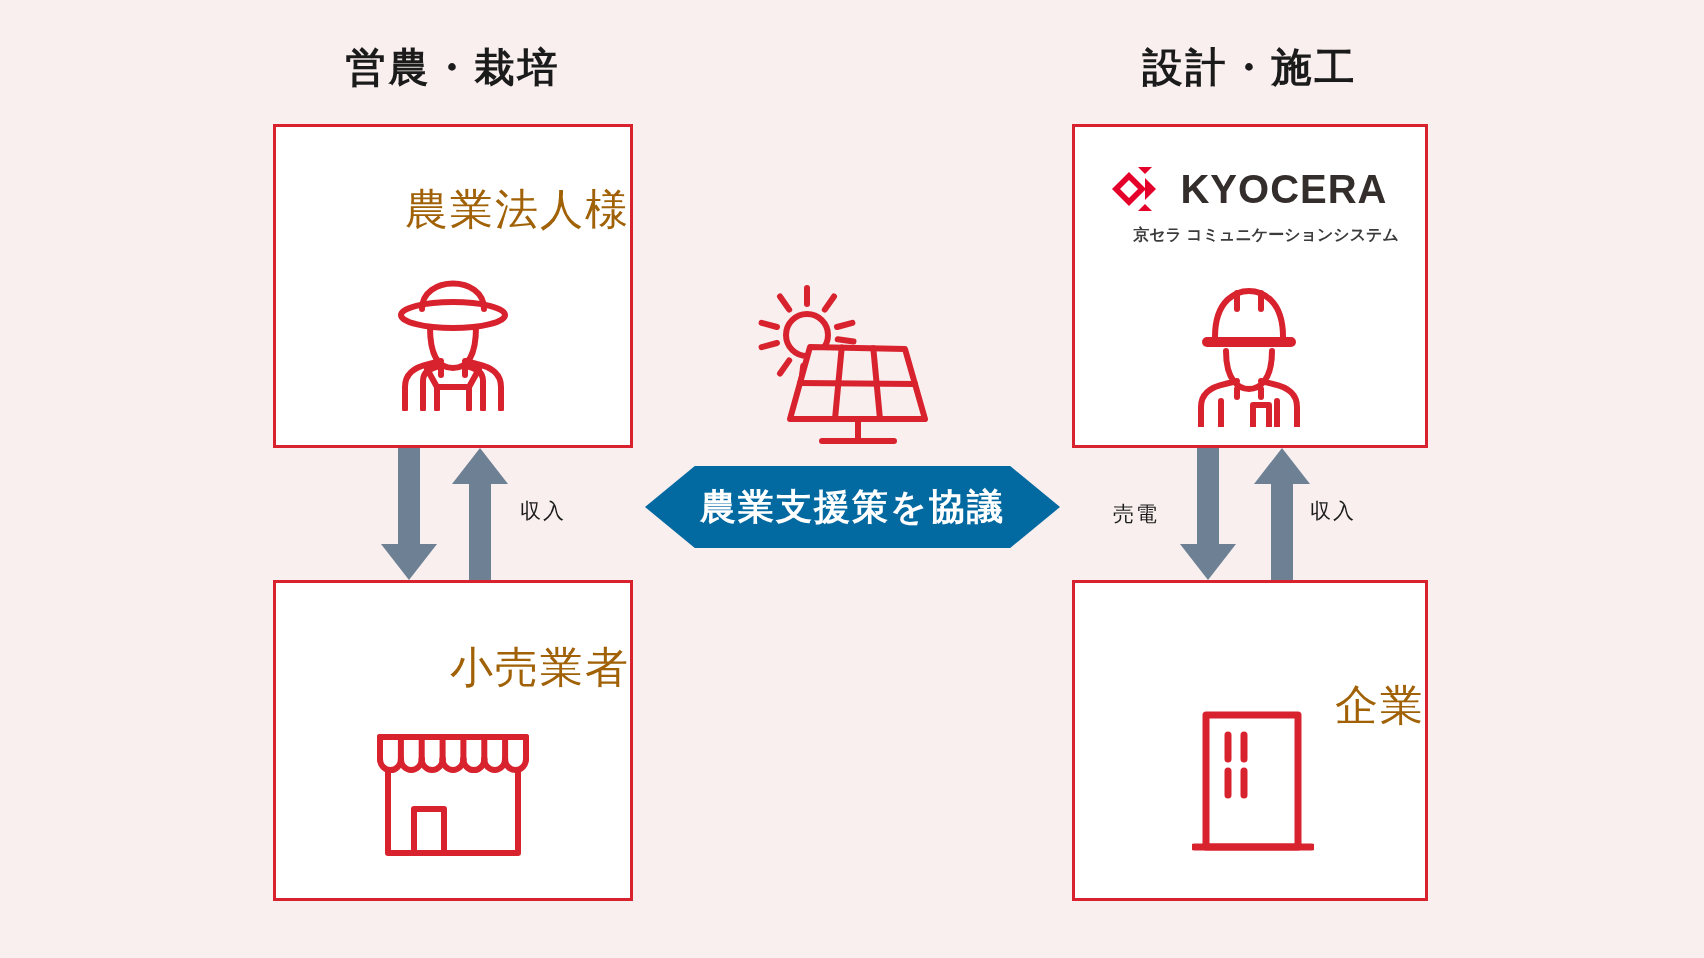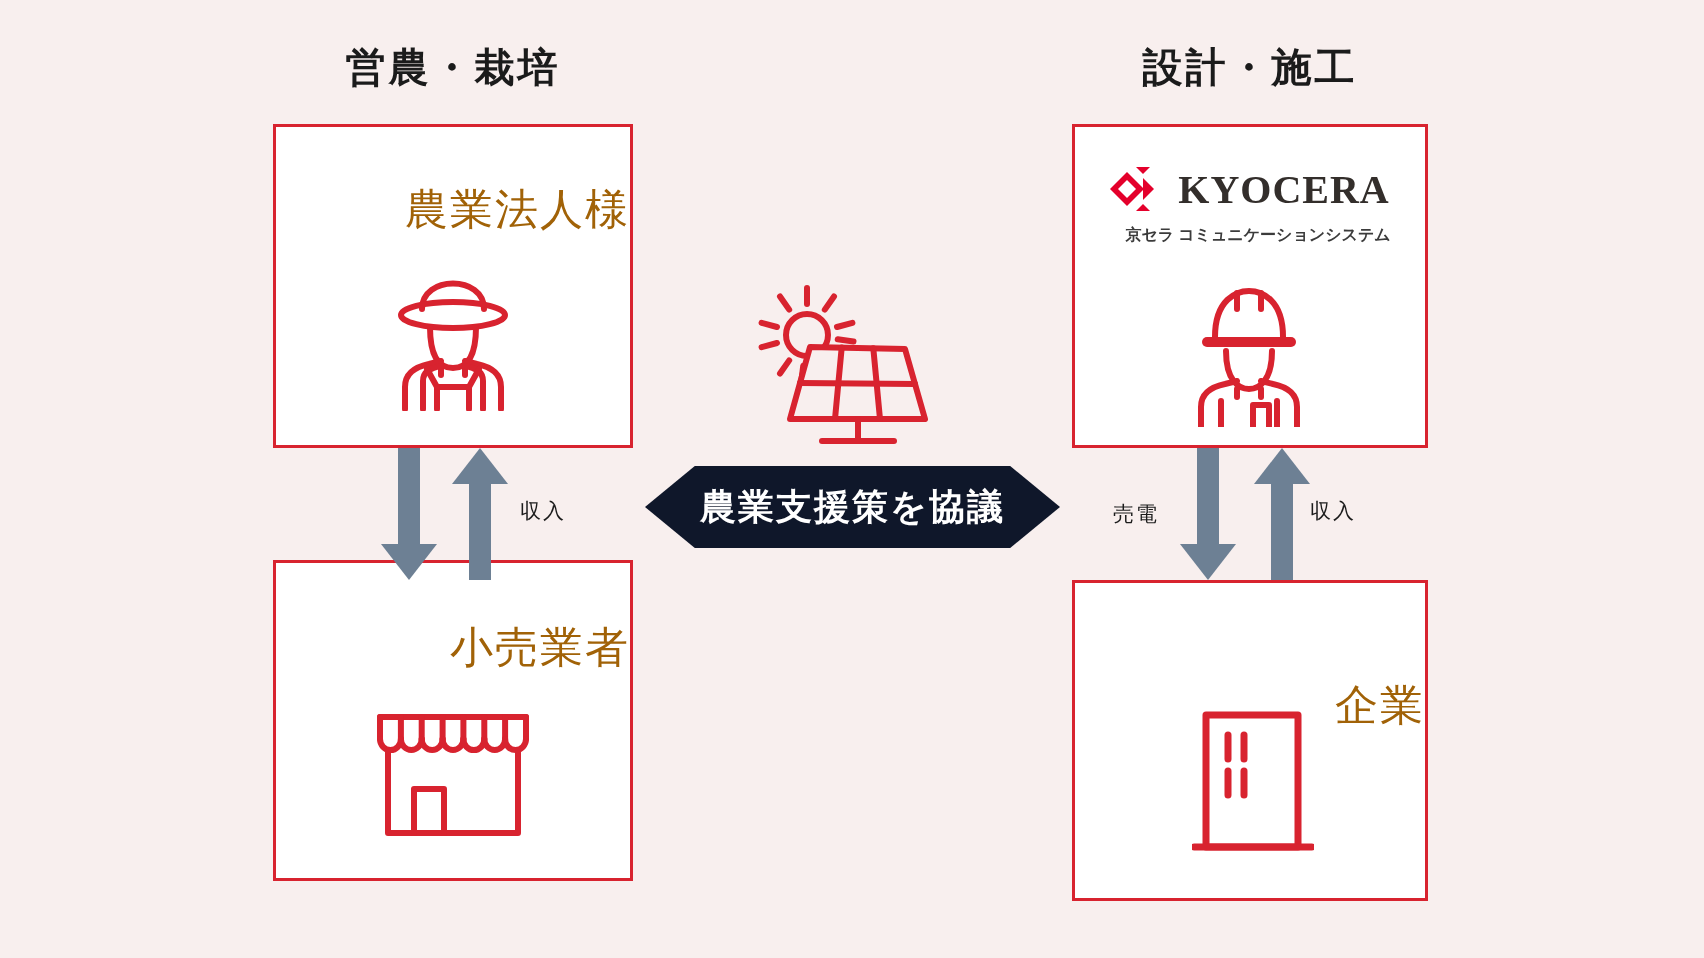--- a/index.html
+++ b/index.html
@@ -1,34 +1,34 @@
 <!DOCTYPE html>
 <html><head>
 <meta charset="utf-8">
 <style>
   html,body{margin:0;padding:0;}
   #canvas{
     position:relative;width:1704px;height:958px;overflow:hidden;
     background:#f8efee;
-    font-family:Liberation Serif, serif;
+    font-family:Liberation Sans, sans-serif;
     color:#1b1b1b;
   }
   .heading{
     position:absolute;top:40px;font-size:40px;font-weight:bold;
     text-align:center;letter-spacing:3px;color:#1b1b1b;
   }
   #heading-left{left:273px;width:360px;}
   #heading-right{left:1072px;width:356px;}
 
   .node-box{
     position:absolute;background:#ffffff;border:3px solid #d8232f;
     box-sizing:border-box;
   }
   #box-farm{left:273px;top:124px;width:360px;height:324px;}
-  #box-retail{left:273px;top:560px;width:360px;height:321px;}
+  #box-retail{left:273px;top:580px;width:360px;height:321px;}
   #box-kyocera{left:1072px;top:124px;width:356px;height:324px;}
   #box-company{left:1072px;top:580px;width:356px;height:321px;}
 
   .box-label{
     position:absolute;left:0;width:100%;text-align:right;
     font-size:43px;letter-spacing:2px;color:#a16207;
   }
   #box-farm .box-label{top:54px;}
   #box-retail .box-label{top:56px;}
   #box-company .box-label{top:58px;margin-top:36px;}
@@ -37,35 +37,35 @@
 
   
   .logo-row{
     position:absolute;top:36px;left:0;width:100%;
     display:flex;align-items:center;justify-content:center;gap:24px;
   }
   .kyocera-word{
     font-size:40px;font-weight:bold;letter-spacing:1px;color:#332e2b;
   }
   .kccs-sub{
-    position:absolute;top:98px;left:8px;width:100%;text-align:center;
+    position:absolute;top:98px;left:16px;width:100%;text-align:center;
     font-size:16px;font-weight:bold;letter-spacing:0px;color:#3b3b3b;
   }
 
   
   .mid-label{position:absolute;font-size:21px;letter-spacing:2px;color:#1b1b1b;}
   #label-sale{left:273px;top:478px;line-height:42px;font-size:32px;}
   #label-income-left{left:520px;top:497px;}
   #label-sell-power{left:1113px;top:500px;}
   #label-income-right{left:1310px;top:497px;}
 
   
   #banner{
     position:absolute;left:645px;top:466px;width:415px;height:82px;
-    background:#0f172a;
+    background:#0369a1;
     clip-path:polygon(0 50%,12% 0,88% 0,100% 50%,88% 100%,12% 100%);
     display:flex;align-items:center;justify-content:center;
   }
   #banner .banner-text{
     color:#ffffff;font-size:36px;font-weight:bold;letter-spacing:2px;
   }
 
   .varrow{position:absolute;width:58px;height:132px;}
   #arrow-left-down{left:380px;top:448px;}
   #arrow-left-up{left:451px;top:448px;}

